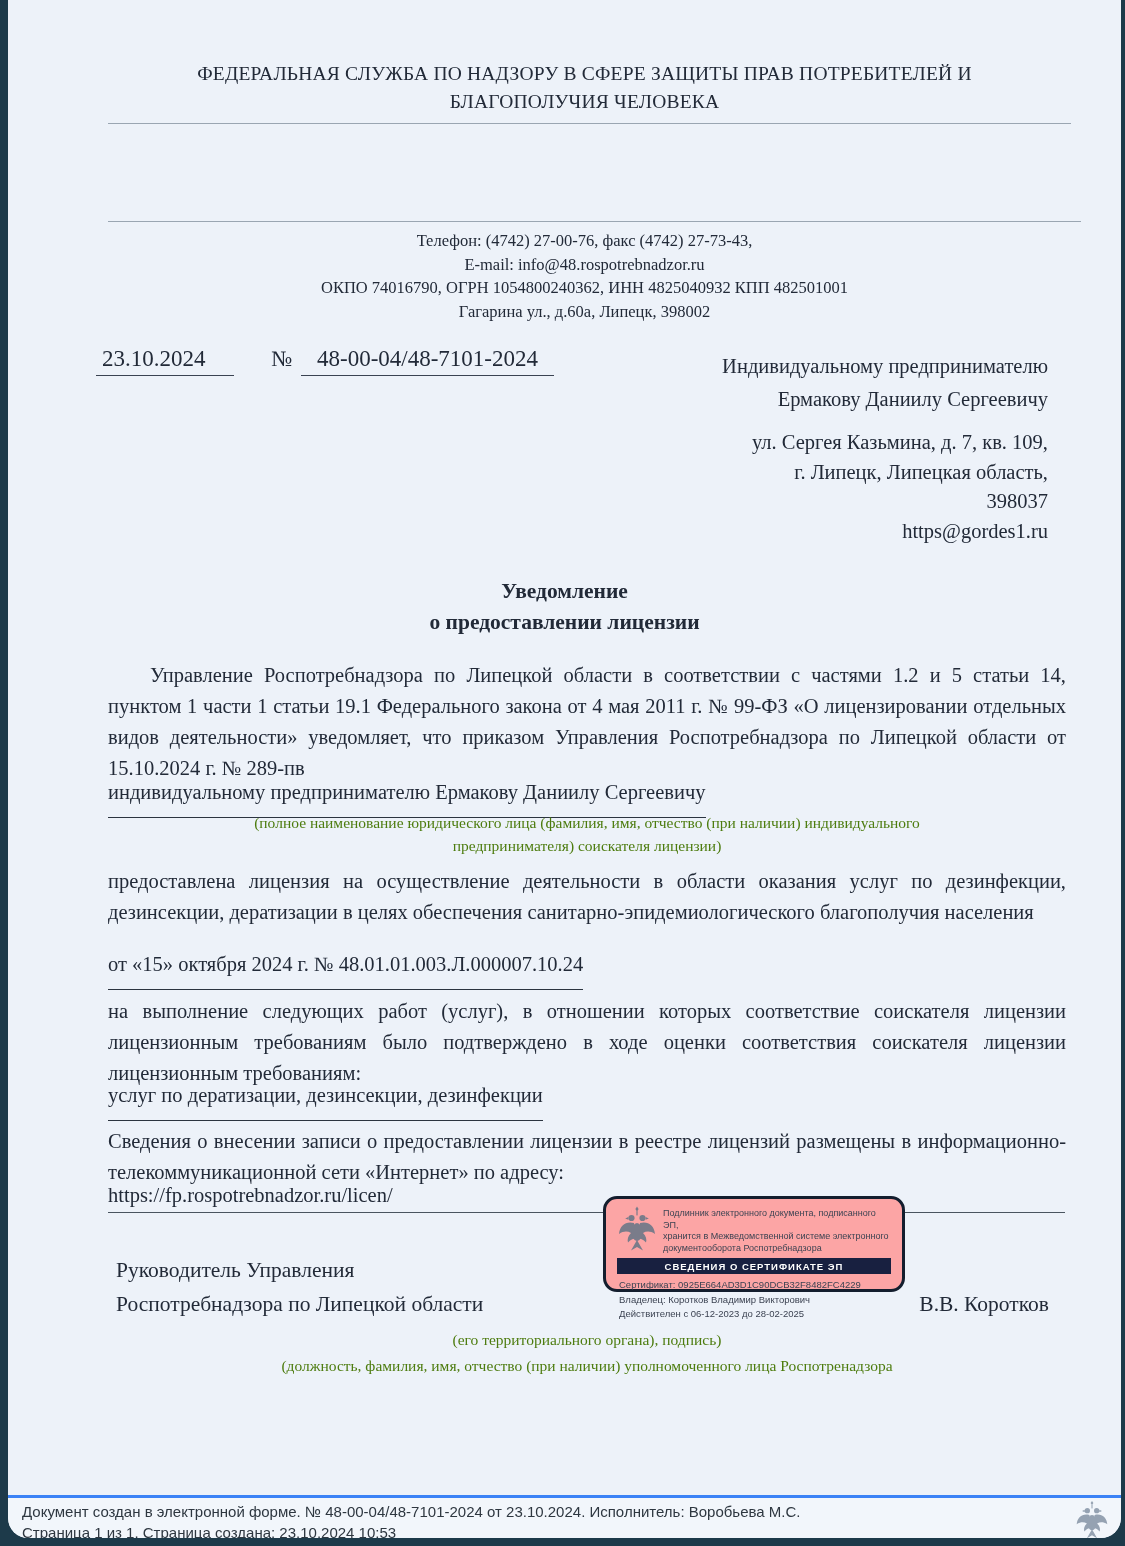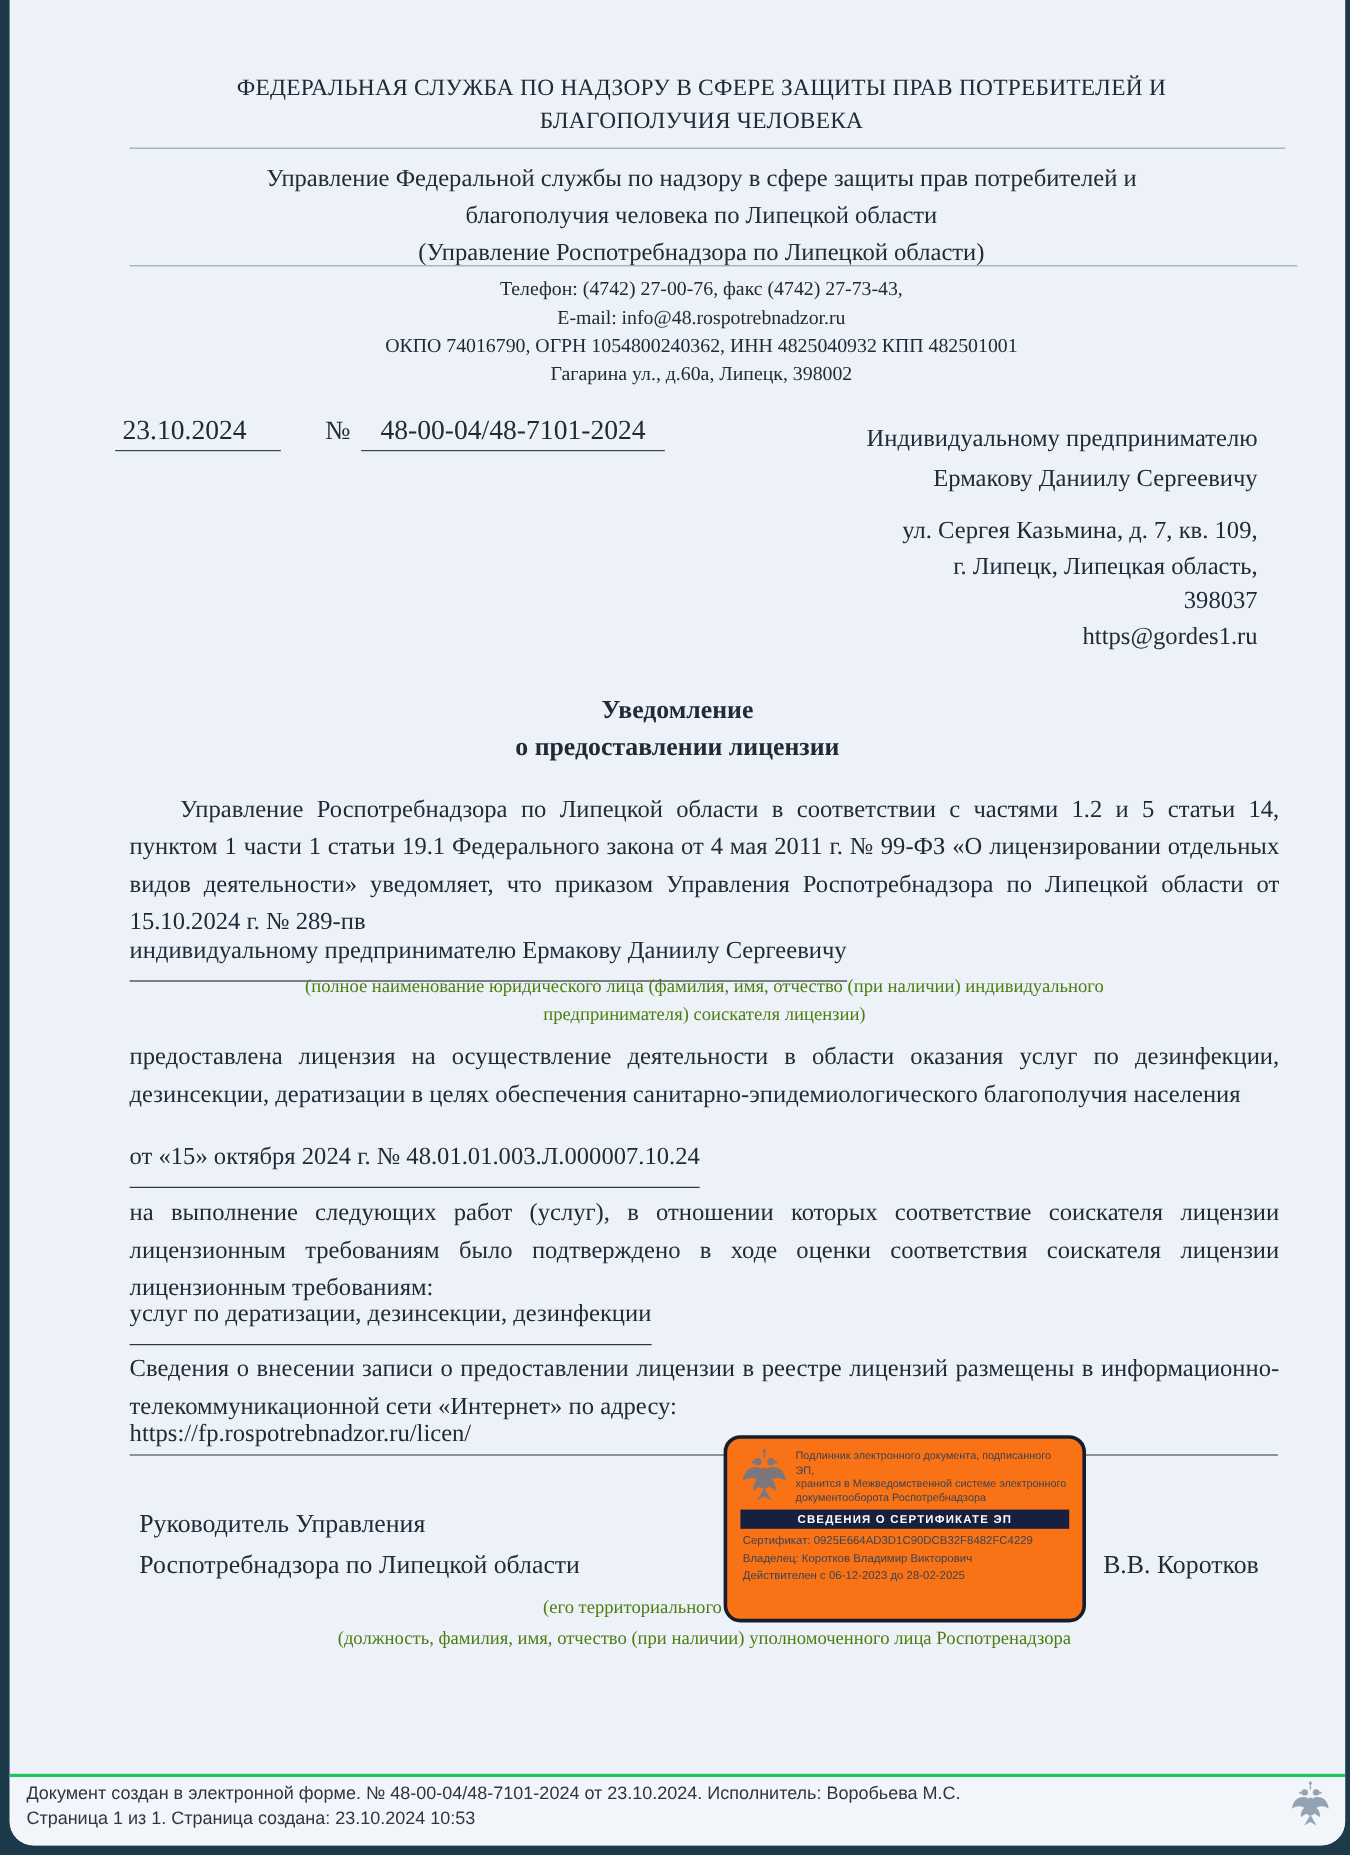--- a/index.html
+++ b/index.html
@@ -54,60 +54,55 @@
 
   
   .sig-rule{top:1212px;left:100px;width:957px;border:0;border-top:1.5px solid #4a5560;margin:0;}
   .sig-pos1{top:1258px;left:108px;font-size:21.5px;}
   .sig-pos2{top:1292px;left:108px;font-size:21.5px;}
   .sig-name{top:1292px;right:72px;font-size:21.5px;}
   .sig-cap{top:1327px;left:100px;width:958px;line-height:26px;}
 
   
   .stamp{
-    top:1196px;left:595px;width:302px;height:156px;box-sizing:border-box;
-    background:#f97316;border:3px solid #141e2e;border-radius:14px;
+    top:1196px;left:595px;width:302px;height:96px;box-sizing:border-box;
+    background:#fca5a5;border:3px solid #141e2e;border-radius:14px;
     font-family:"Liberation Sans", sans-serif;color:#3c4352;
     padding:7px 9px 5px 9px;z-index:5;
   }
   .stamp-top{display:flex;align-items:flex-start;}
   .stamp-emblem{width:40px;height:46px;flex:0 0 40px;margin:0 6px 0 2px;}
   .stamp-head{font-size:9px;line-height:11.5px;padding-top:2px;}
   .stamp-bar{
     margin:4px 2px 0 2px;background:#182040;color:#ffffff;
     font-size:9.5px;font-weight:bold;letter-spacing:1px;text-align:center;
     padding:3px 0 2px 0;
   }
   .stamp-lines{margin-top:4px;padding-left:4px;font-size:9.5px;line-height:14.5px;}
 
   
   .page-footer{
-    position:absolute;left:0;right:0;bottom:0;height:60px;box-sizing:border-box;
-    background:#f2f6fb;border-top:3px solid #22c55e;border-radius:0 0 20px 20px;
+    position:absolute;left:0;right:0;bottom:0;height:43px;box-sizing:border-box;
+    background:#f2f6fb;border-top:3px solid #3b82f6;border-radius:0 0 20px 20px;
     font-family:"Liberation Sans", sans-serif;color:#2e3740;
   }
   .footer-text{position:absolute;left:14px;top:4px;font-size:15px;line-height:20.5px;}
   .footer-emblem{position:absolute;right:12px;top:2px;width:34px;height:40px;}
 </style>
 </head>
 <body>
 
 <div class="page">
   <div class="doc">
 
     <div class="abs center org-name">
       <div>ФЕДЕРАЛЬНАЯ СЛУЖБА ПО НАДЗОРУ В СФЕРЕ ЗАЩИТЫ ПРАВ ПОТРЕБИТЕЛЕЙ И</div>
       <div>БЛАГОПОЛУЧИЯ ЧЕЛОВЕКА</div>
     </div>
     <hr class="abs sep sep1">
-    <div class="abs center dept">
-      <div>Управление Федеральной службы по надзору в сфере защиты прав потребителей и</div>
-      <div>благополучия человека по Липецкой области</div>
-      <div>(Управление Роспотребнадзора по Липецкой области)</div>
-    </div>
     <hr class="abs sep sep2">
     <div class="abs center contacts">
       <div>Телефон: (4742) 27-00-76, факс (4742) 27-73-43,</div>
       <div>E-mail: info@48.rospotrebnadzor.ru</div>
       <div>ОКПО 74016790, ОГРН 1054800240362, ИНН 4825040932 КПП 482501001</div>
       <div>Гагарина ул., д.60а, Липецк, 398002</div>
     </div>
 
     <div class="abs ref-date">23.10.2024</div>
     <div class="abs ref-sign">№</div>

